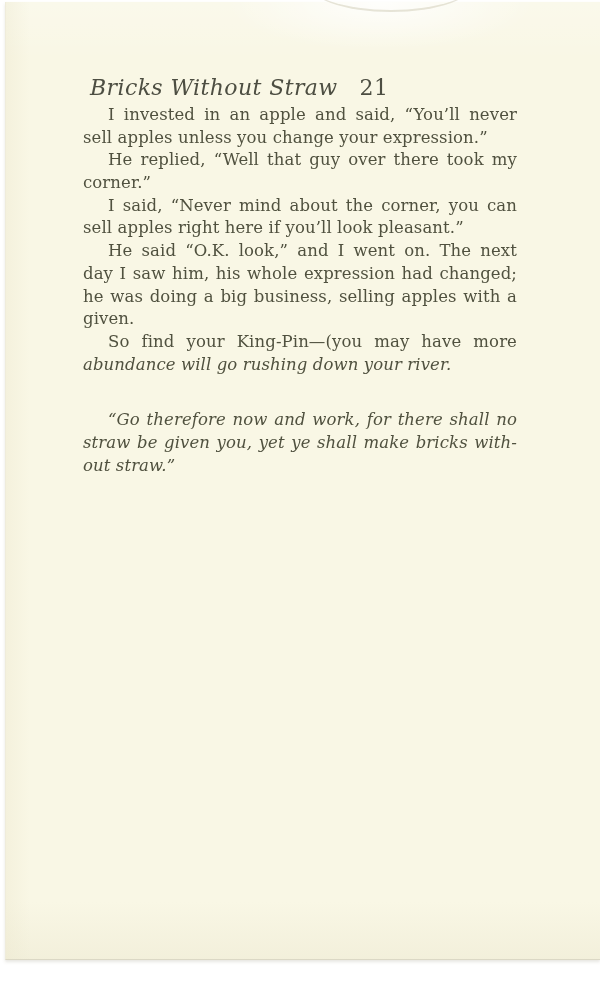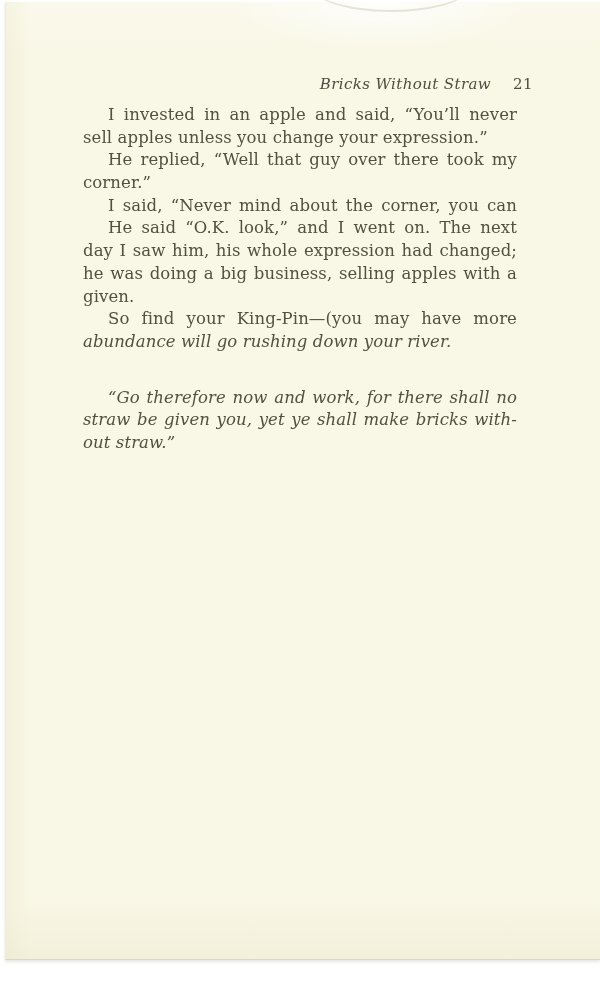--- a/index.html
+++ b/index.html
@@ -34,25 +34,25 @@
     position: absolute;
     left: 300px;
     top: -52px;
     width: 170px;
     height: 60px;
     border-radius: 50%;
     border-bottom: 2px solid rgba(185,180,152,0.35);
   }
   .running-head {
     position: absolute;
-    left: 93px;
+    left: 84px;
     top: 73px;
     width: 434px;
-    text-align: right;
-    font-size: 15px;
+    text-align: left;
+    font-size: 22px;
     color: #4d4e42;
     letter-spacing: 0.4px;
     white-space: nowrap;
   }
   .head-title { font-style: italic; }
   .head-num {
     font-style: normal;
     margin-left: 22px;
   }
   .text-block {
@@ -94,20 +94,21 @@
         <div class="para">
           <div class="line indent"><span>I invested in an apple and said, “You’ll never</span></div>
           <div class="line last"><span>sell apples unless you change your expression.”</span></div>
         </div>
         <div class="para">
           <div class="line indent"><span>He replied, “Well that guy over there took my</span></div>
           <div class="line last"><span>corner.”</span></div>
         </div>
         <div class="para">
           <div class="line indent"><span>I said, “Never mind about the corner, you can</span></div>
+          <div class="line last"><span>sell apples right here if you’ll look pleasant.”</span></div>
         </div>
         <div class="para">
           <div class="line indent"><span>He said “O.K. look,” and I went on. The next</span></div>
           <div class="line"><span>day I saw him, his whole expression had changed;</span></div>
           <div class="line"><span>he was doing a big business, selling apples with a</span></div>
           <div class="line last"><span>given.</span></div>
         </div>
         <div class="para">
           <div class="line indent"><span>So find your King-Pin—(you may have more</span></div>
           <div class="line last"><span class="it">abundance will go rushing down your river.</span></div>

